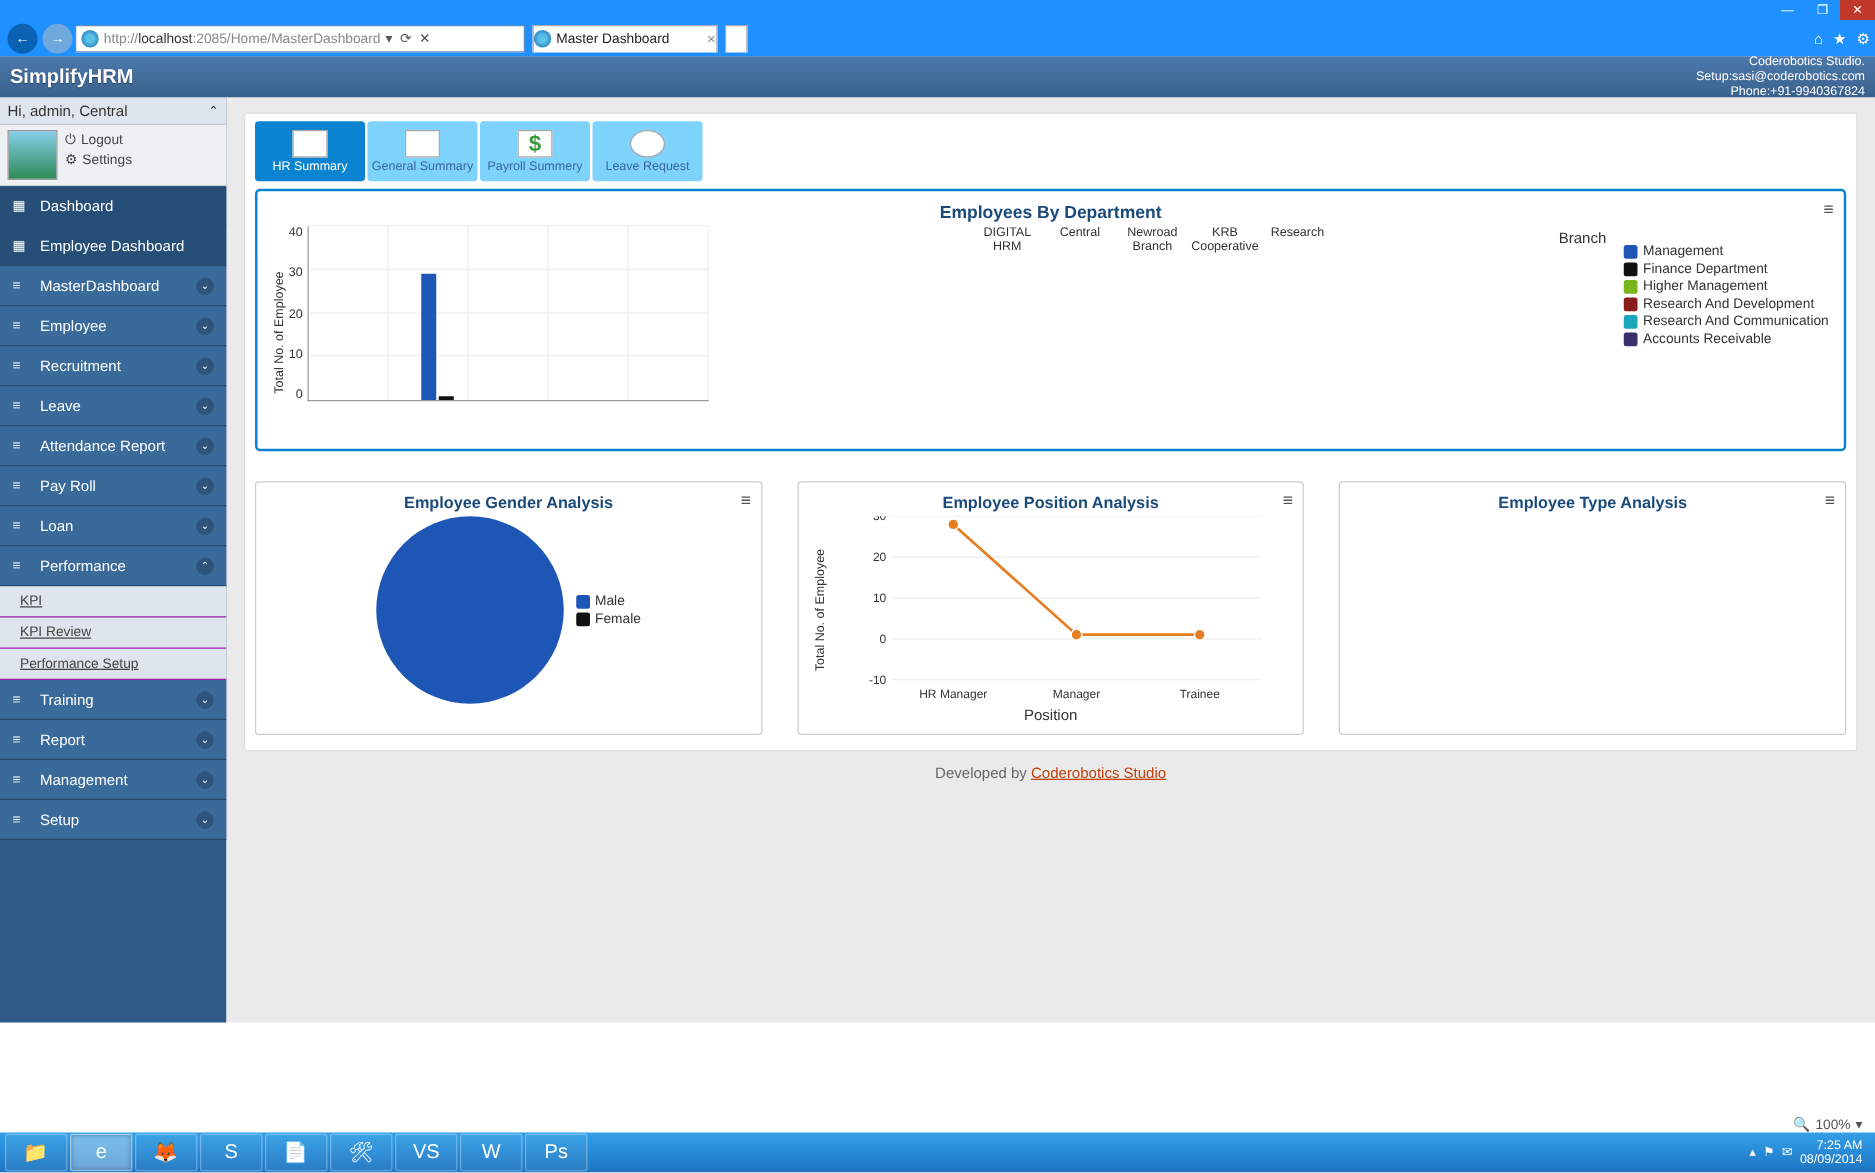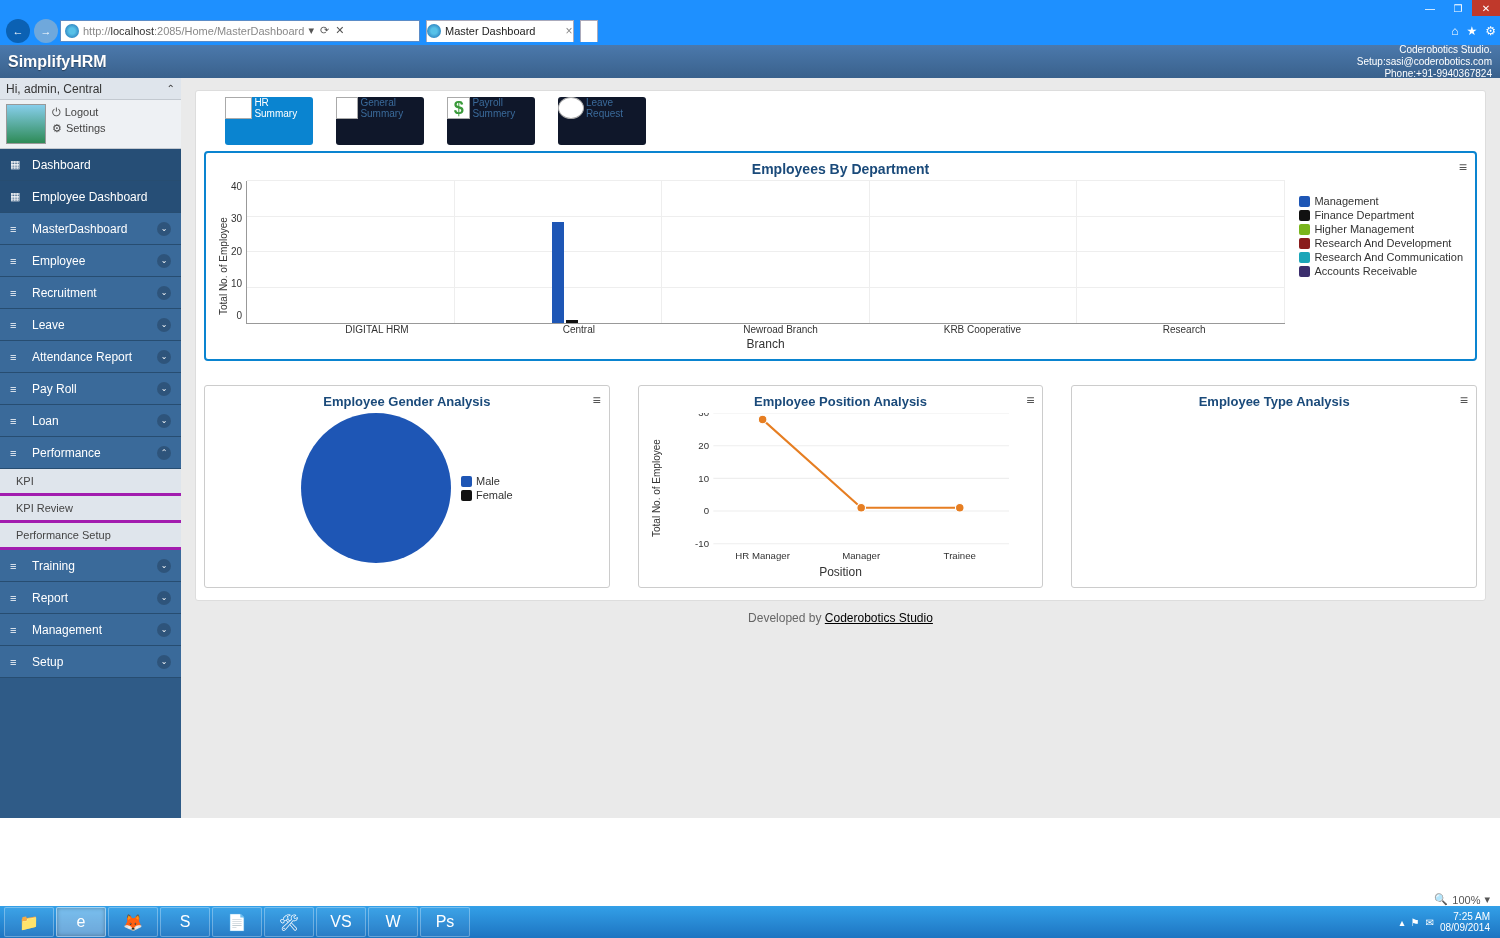--- a/index.html
+++ b/index.html
@@ -34,28 +34,28 @@
 .userpanel { background:#eef1f4; display:flex; padding:4px 6px; gap:6px; border-bottom:1px solid #c3c9d0; color:#444;}
 .userpanel .thumb { width:40px; height:40px; background:linear-gradient(#87ceeb,#2e8b57); border:1px solid #999; }
 .userpanel .links { font-size:11px; line-height:16px; }
 .userpanel .links div { display:flex; align-items:center; gap:4px; }
 .navitem { height:32px; display:flex; align-items:center; padding:0 10px; gap:8px; border-bottom:1px solid #274d71; cursor:pointer; }
 .navitem.dark { background:#264e76; }
 .navitem.light { background:#3a6a9a; }
 .navitem .icon { width:14px; font-size:11px; }
 .navitem .chev { margin-left:auto; width:14px; height:14px; border-radius:50%; background:rgba(0,0,0,.2); display:flex; align-items:center; justify-content:center; font-size:8px; }
 .subitems { background:#dfe5ec; color:#444; }
-.subitems div { padding:6px 16px; font-size:11px; border-bottom:3px solid #a21caf; }
+.subitems div { padding:6px 16px; font-size:11px; border-bottom:1px solid #a21caf;text-decoration:underline; }
 
 .content { flex:1; padding:12px 14px 0 14px; overflow:hidden; }
 .content-card { background:#fff; border:1px solid #ddd; border-radius:3px; padding:6px 8px 12px 8px; }
 .tabs { display:flex; gap:2px; margin-bottom:6px; }
-.tabbtn { width:88px; height:48px; border-radius:3px; display:flex; flex-direction:row; align-items:flex-start; justify-content:center; font-size:10px; gap:2px;margin-left:21px; }
+.tabbtn { width:88px; height:48px; border-radius:3px; display:flex; flex-direction:column; align-items:center; justify-content:center; font-size:10px; gap:2px; }
 .tabbtn.active { background:#0a84d0; color:#fff; }
-.tabbtn.inactive { background:#0f172a; color:#3a6a9a; }
+.tabbtn.inactive { background:#7dd3fc; color:#3a6a9a; }
 .tabicon { width:28px; height:22px; border:1px solid #aaa; background:#fff; }
 .tabicon.money::before { content:"$"; color:#3a9a3a; font-weight:bold; display:block; text-align:center; font-size:18px; line-height:20px;}
 .tabicon.clock { border-radius:50%; }
 
 .chartbox { border:2px solid #0a84d0; border-radius:4px; margin-top:4px; position:relative; padding:8px 10px;}
 .chartbox .menu, .panel .menu { position:absolute; top:6px; right:8px; font-size:14px; color:#555; cursor:pointer; }
 .charttitle { text-align:center; font-size:14px; font-weight:bold; color:#1a4a7a; margin-bottom:4px;}
 
 .row3 { display:flex; gap:28px; margin-top:24px; }
 .panel { flex:1; background:#fff; border:1px solid #ccc; border-radius:3px; position:relative; padding:8px 10px;}
@@ -79,21 +79,21 @@
 
 .piewrap { display:flex; align-items:center; gap:10px; justify-content:center; }
 .pie { width:150px; height:150px; border-radius:50%; }
 .pielegend { font-size:11px; color:#333; }
 .pielegend .lrow { display:flex; align-items:center; gap:4px; margin:2px 0; }
 
 
 .linewrap { display:flex; height:150px; }
 
 .footer-text { text-align:center; font-size:12px; color:#666; margin-top:10px; }
-.footer-text a { color:#000000;margin-top:12px; }
+.footer-text a { color:#c2410c;margin-top:12px; }
 
 
 .statusstrip { position:absolute; bottom:32px; right:10px; font-size:11px; color:#555; display:flex; align-items:center; gap:4px;}
 
 
 .taskbar { position:absolute; bottom:0; left:0; right:0; height:32px; background:linear-gradient(#33a0e8,#1d74c1); display:flex; align-items:center; padding:0 4px; }
 .tbtn { width:50px; height:30px; border:1px solid rgba(255,255,255,.3); border-radius:2px; margin-right:2px; display:flex; align-items:center; justify-content:center; font-size:16px; color:#fff; background:rgba(255,255,255,.05);}
 .tbtn.active { background:rgba(255,255,255,.35); box-shadow:inset 0 0 4px rgba(0,0,0,.3);}
 .tray { margin-left:auto; display:flex; align-items:center; gap:6px; color:#fff; font-size:10px; }
 .clock { text-align:right; line-height:11px; padding-right:6px;}
@@ -271,21 +271,21 @@
           <div class="ylabel">Total No. of Employee</div>
           <div style="display:flex;flex-direction:column">
             <div class="yaxis" id="dept-yaxis">
                 <div>40</div>
                 <div>30</div>
                 <div>20</div>
                 <div>10</div>
                 <div>0</div>
               </div>
           </div>
-          <div style="flex:1;display:flex;flex-direction:column">
+          <div style="flex:1;display:flex;flex-direction:row">
             <div class="plot" id="dept-plot" style="margin-right:180px">
                 <div class="grid" style="bottom: 25%;"></div>
                 <div class="grid" style="bottom: 50%;"></div>
                 <div class="grid" style="bottom: 75%;"></div>
                 <div class="grid" style="bottom: 100%;"></div>
                 <div class="col" style="border-right: 1px solid rgb(238, 238, 238);"></div>
                 <div class="col" style="border-right: 1px solid rgb(238, 238, 238);">
                   <div class="bar" style="background: rgb(30, 86, 181); height: 101.5px; left: calc(50% - 6px);"></div>
                   <div class="bar" style="background: rgb(17, 17, 17); height: 3.5px; left: calc(50% + 8px);"></div>
                 </div>

